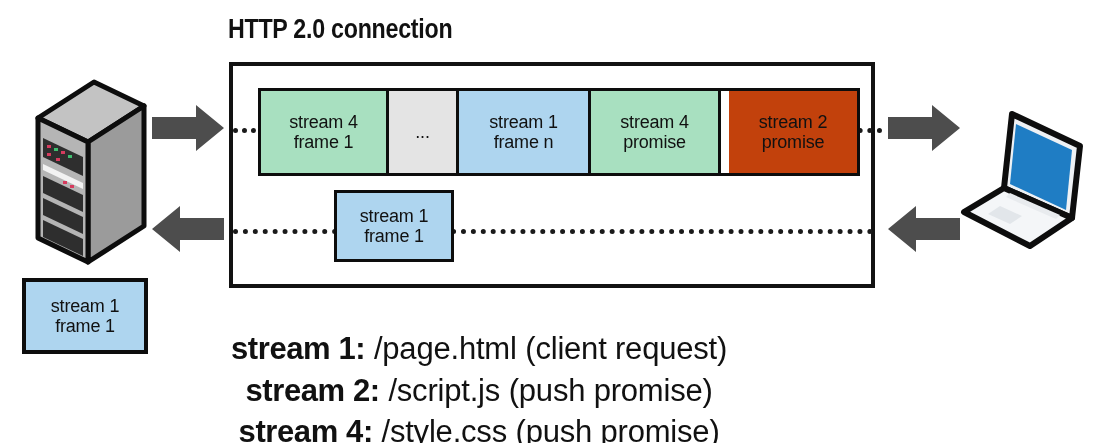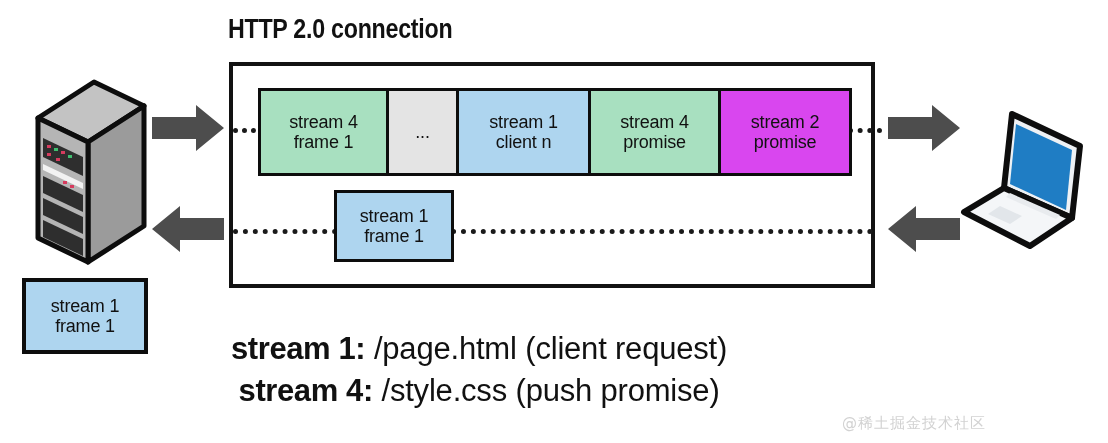--- a/index.html
+++ b/index.html
@@ -235,27 +235,27 @@
   <div id="frame-row">
       <div class="frame-cell" style="width: 128px; background: rgb(168, 224, 192);">
         <span class="l1">stream 4</span>
         <span class="l2">frame 1</span>
       </div>
       <div class="frame-cell" style="width: 70px; background: rgb(228, 228, 228);">
         <span class="l2">...</span>
       </div>
       <div class="frame-cell" style="width: 132px; background: rgb(174, 213, 239);">
         <span class="l1">stream 1</span>
-        <span class="l2">client n</span>
+        <span class="l2">frame n</span>
       </div>
       <div class="frame-cell" style="width: 130px; background: rgb(168, 224, 192);">
         <span class="l1">stream 4</span>
         <span class="l2 em">promise</span>
       </div>
-      <div class="frame-cell" style="width: 128px; background: #d946ef;">
+      <div class="frame-cell" style="width: 128px; background: #c2410c; margin-left: 8px;">
         <span class="l1">stream 2</span>
         <span class="l2 em">promise</span>
       </div>
     </div>
 
   <div id="frame-box-stream1-frame2">
     <span>stream 1</span>
     <span>frame 1</span>
   </div>
 
@@ -286,18 +286,18 @@
       <polygon points="48,96 116,126 74,154 8,120" fill="#f4f6f8" stroke="#0d0d0d" stroke-width="6" stroke-linejoin="round"></polygon>
 
       <polygon points="44,114 66,124 54,132 32,122" fill="#e2e6ea"></polygon>
 
       <polygon points="54,101 104,123 100,127 50,105" fill="#e8ebee"></polygon>
     </svg>
   </div>
 
   <div id="legend">
       <div class="legend-row"><span class="legend-stream">stream 1:</span> <span class="legend-path">/page.html</span>  <span class="legend-note">(client request)</span></div>
+      <div class="legend-row"><span class="legend-stream">stream 2:</span> <span class="legend-path">/script.js</span>  <span class="legend-note">(push promise)</span></div>
       <div class="legend-row"><span class="legend-stream">stream 4:</span> <span class="legend-path">/style.css</span>  <span class="legend-note">(push promise)</span></div>
     </div>
 
-  <div id="watermark">@稀土掘金技术社区</div>
 
 </div>
 
 </body></html>

